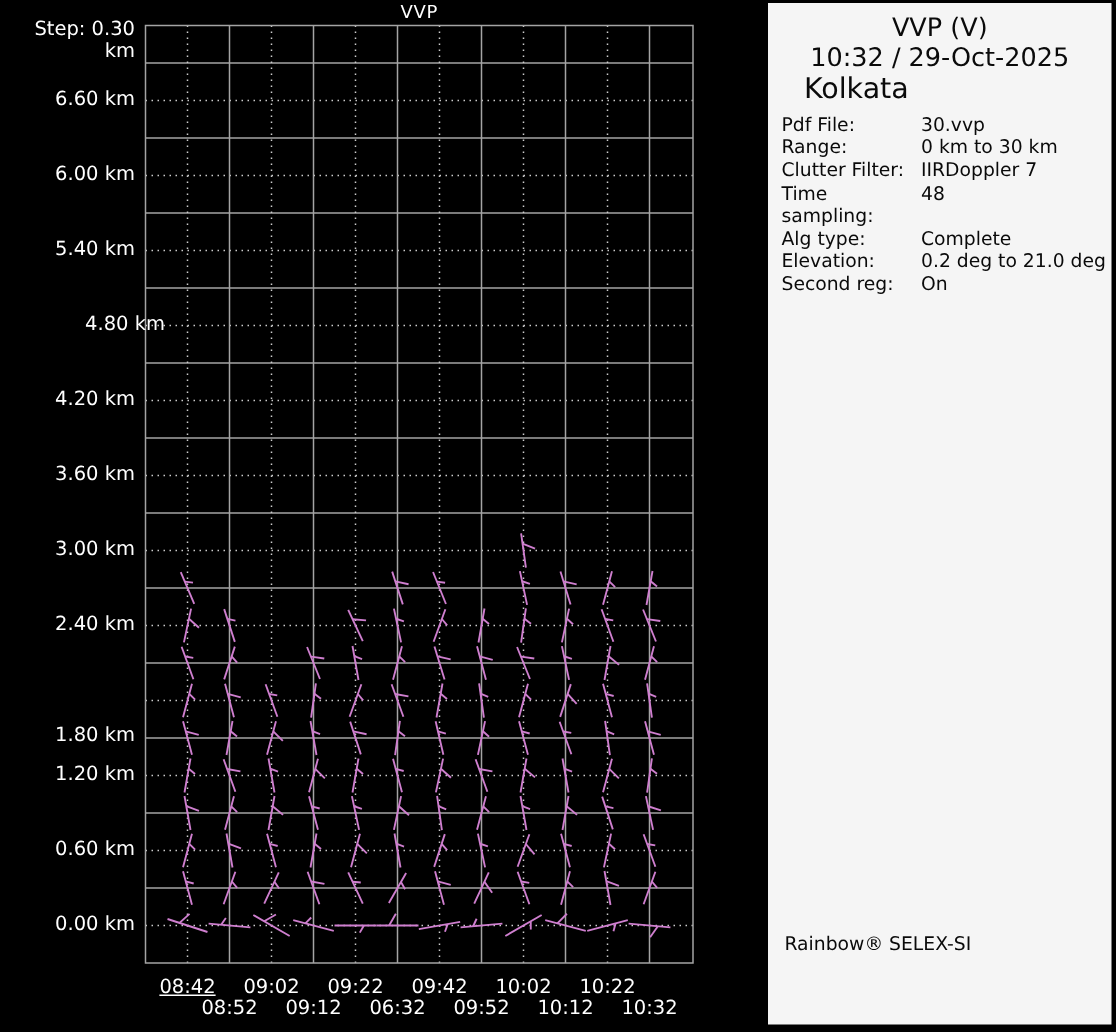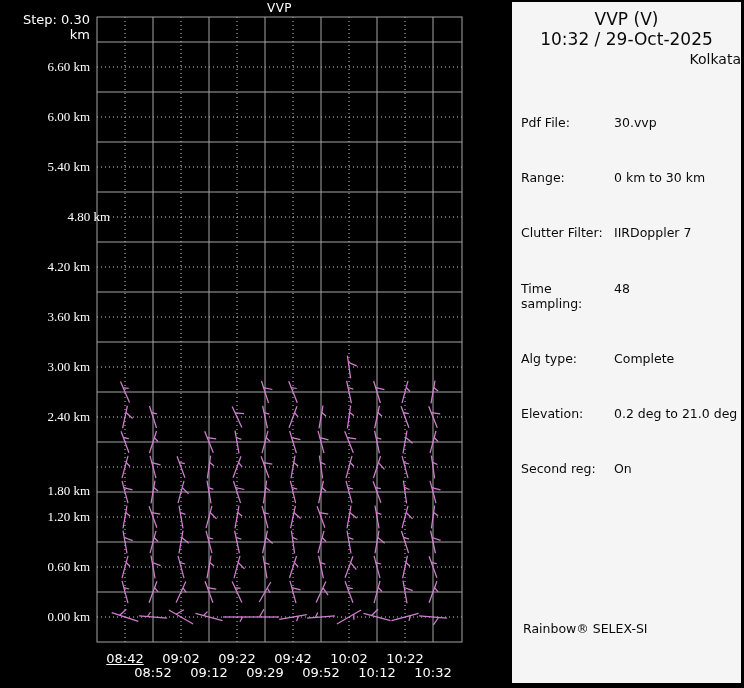--- a/index.html
+++ b/index.html
@@ -6,30 +6,30 @@
   .stage{position:relative;width:744px;height:688px;background:#000;overflow:hidden;
          font-family:"DejaVu Sans","Liberation Sans",sans-serif;}
   
   .plot-region{position:absolute;left:0;top:0;width:608px;height:688px;background:#000;}
   #plot-svg{position:absolute;left:0;top:0;}
   .plot-title{position:absolute;left:97px;top:1px;width:365px;text-align:center;
               color:#fff;font-size:12px;letter-spacing:0.5px;}
   .step-label{position:absolute;left:0;top:12px;width:90px;text-align:right;
               color:#fff;font-size:13px;}
   .ylab{position:absolute;left:0;width:90px;height:16px;line-height:16px;text-align:right;
-        color:#fff;font-size:13px;font-family:Liberation Serif, serif;}
+        color:#fff;font-size:13px;}
   .xlab{position:absolute;color:#fff;font-size:13px;transform:translateX(-50%);white-space:nowrap;}
   
   .side-panel{position:absolute;left:512px;top:0;width:232px;height:688px;background:#000;}
   .panel-inner{position:absolute;left:0;top:2px;right:3px;bottom:5px;background:#f5f5f5;color:#0a0a0a;}
   .panel-title{text-align:center;font-size:17px;line-height:20px;padding-top:7px;}
   .panel-datetime{text-align:center;font-size:17px;line-height:20px;}
-  .panel-site{text-align:right;font-size:14px;line-height:18px;padding-top:1px;}
+  .panel-site{text-align:left;font-size:19px;line-height:18px;padding-top:1px;padding-left:24px;}
   .fields{padding:7px 0 0 9px;font-size:12.5px;}
-  .field-row{display:flex;line-height:15.2px;margin-top:40px;}
+  .field-row{display:flex;line-height:15.2px;}
   .field-label{width:93px;flex:0 0 93px;}
   .field-value{white-space:nowrap;}
   .panel-footer{position:absolute;left:11px;top:619px;font-size:12.5px;}
 </style>
 </head>
 <body>
 
 <div class="stage">
 
   <div class="plot-region">
@@ -316,21 +316,21 @@
       </div>
     <div id="x-labels">
         <div class="xlab" style="left: 125px; top: 651px; text-decoration: underline;">08:42</div>
         <div class="xlab" style="left: 181px; top: 651px;">09:02</div>
         <div class="xlab" style="left: 237px; top: 651px;">09:22</div>
         <div class="xlab" style="left: 293px; top: 651px;">09:42</div>
         <div class="xlab" style="left: 349px; top: 651px;">10:02</div>
         <div class="xlab" style="left: 405px; top: 651px;">10:22</div>
         <div class="xlab" style="left: 153px; top: 665px;">08:52</div>
         <div class="xlab" style="left: 209px; top: 665px;">09:12</div>
-        <div class="xlab" style="left: 265px; top: 665px;">09:29</div>
+        <div class="xlab" style="left: 265px; top: 665px;">06:32</div>
         <div class="xlab" style="left: 321px; top: 665px;">09:52</div>
         <div class="xlab" style="left: 377px; top: 665px;">10:12</div>
         <div class="xlab" style="left: 433px; top: 665px;">10:32</div>
       </div>
   </div>
 
   <div class="side-panel">
     <div class="panel-inner">
       <div class="panel-title">VVP (V)</div>
       <div class="panel-datetime">10:32 / 29-Oct-2025</div>

